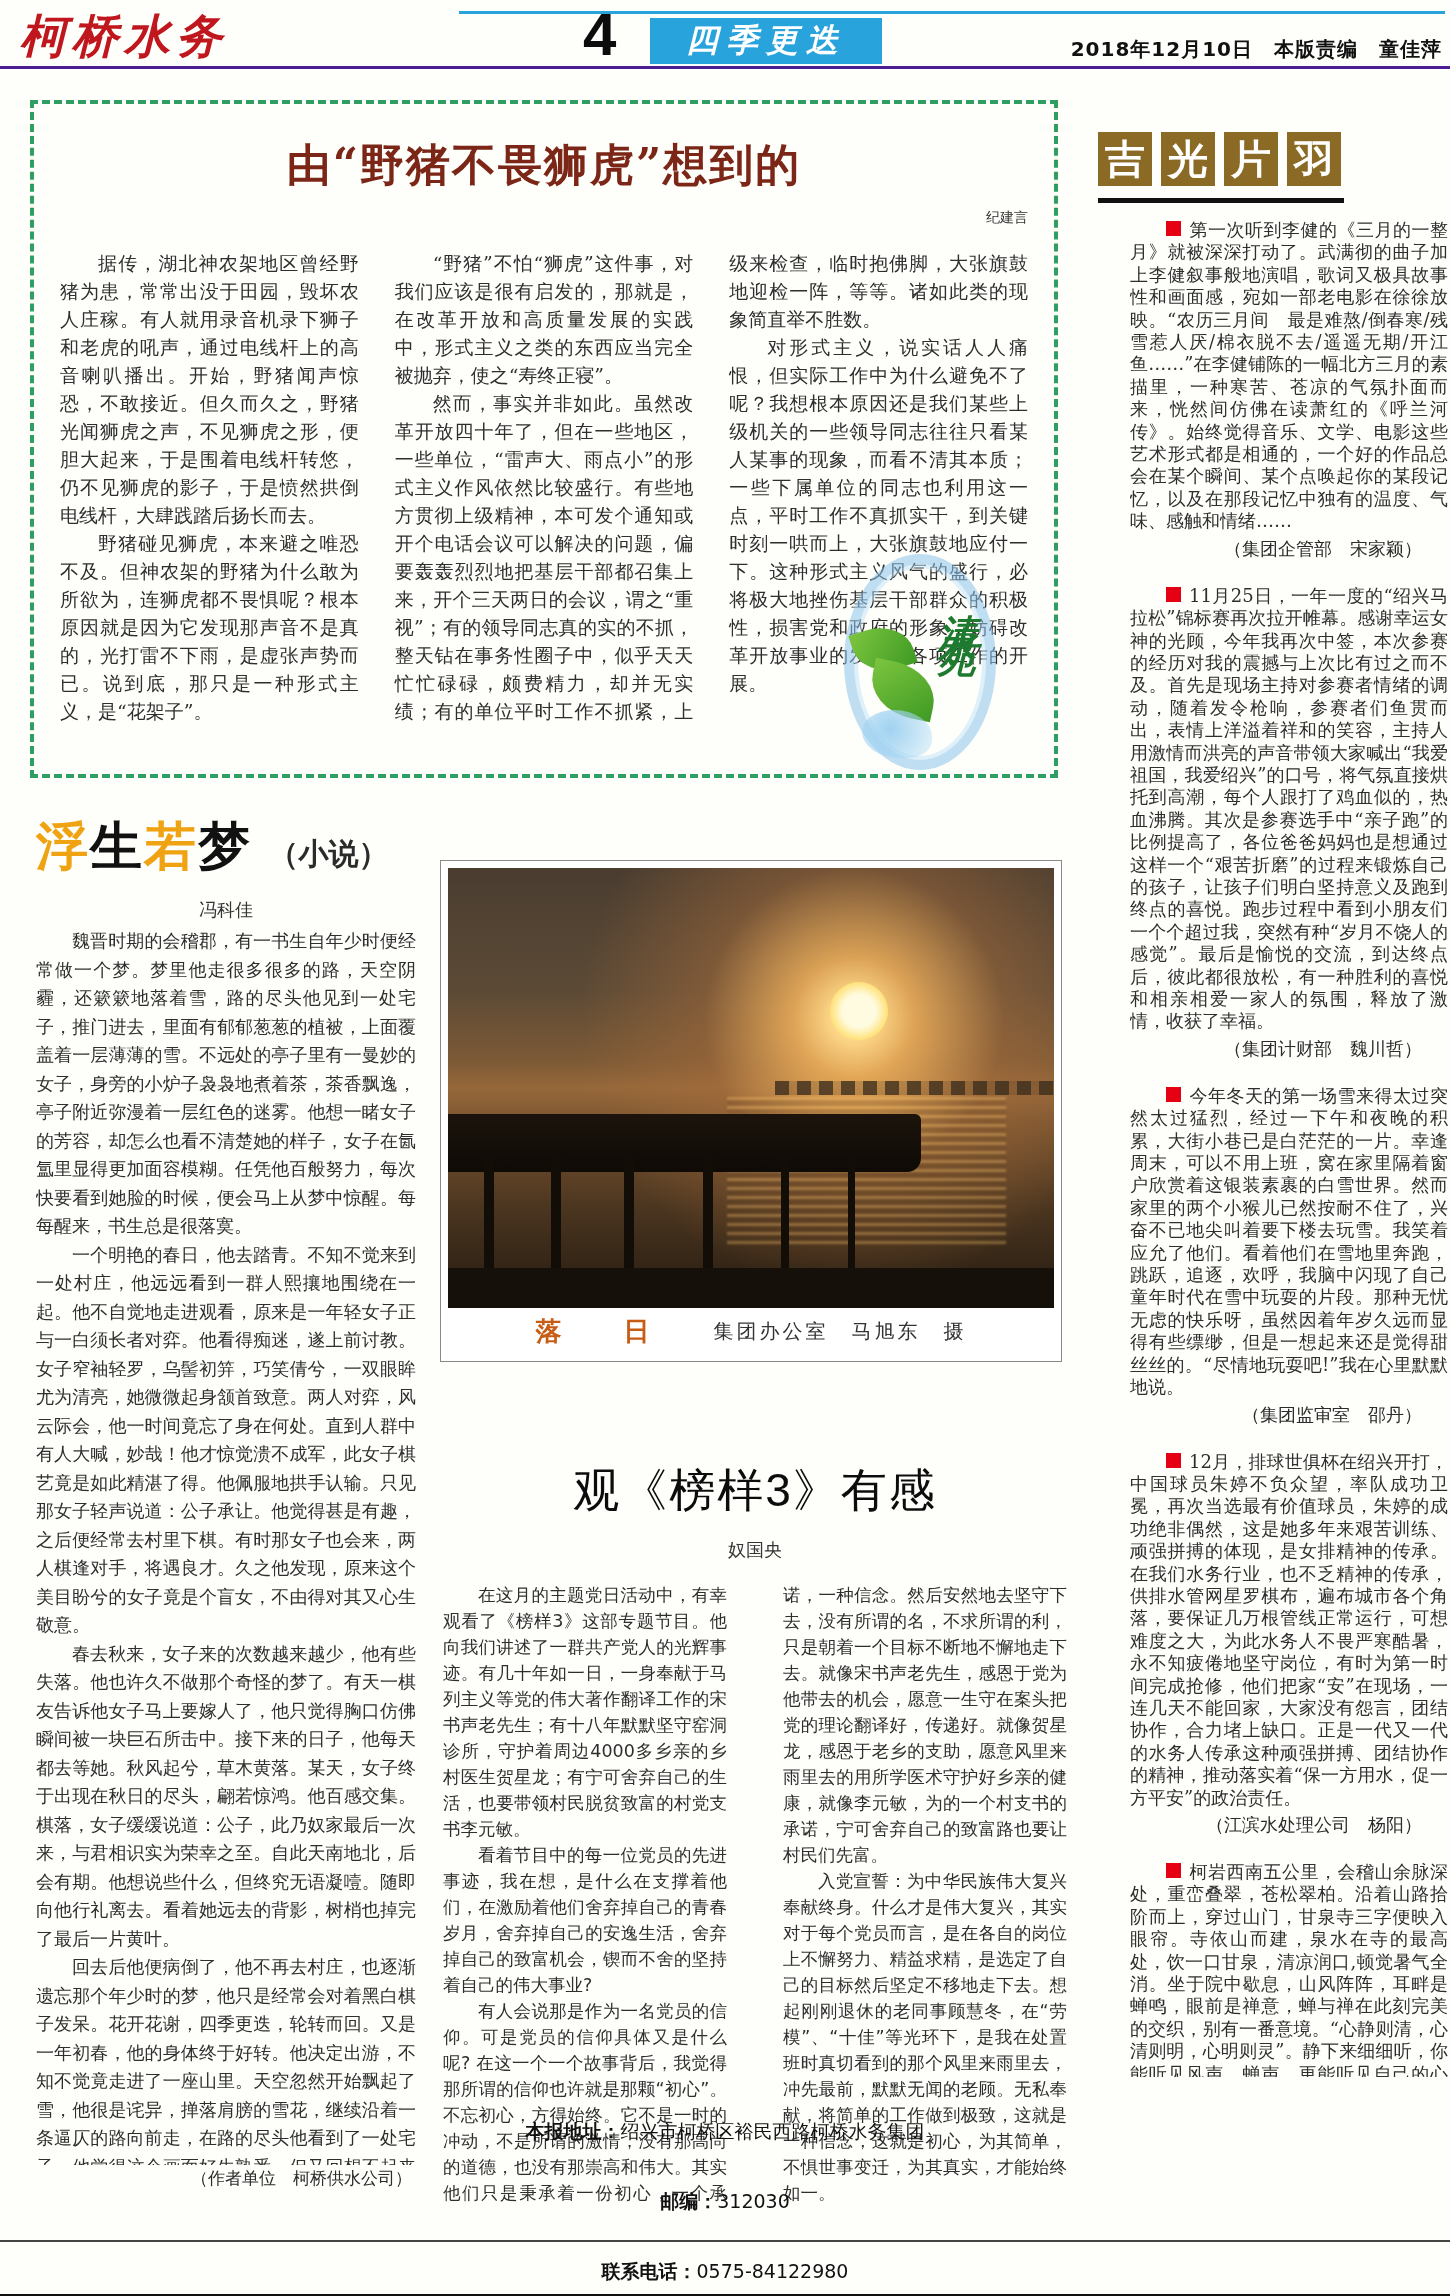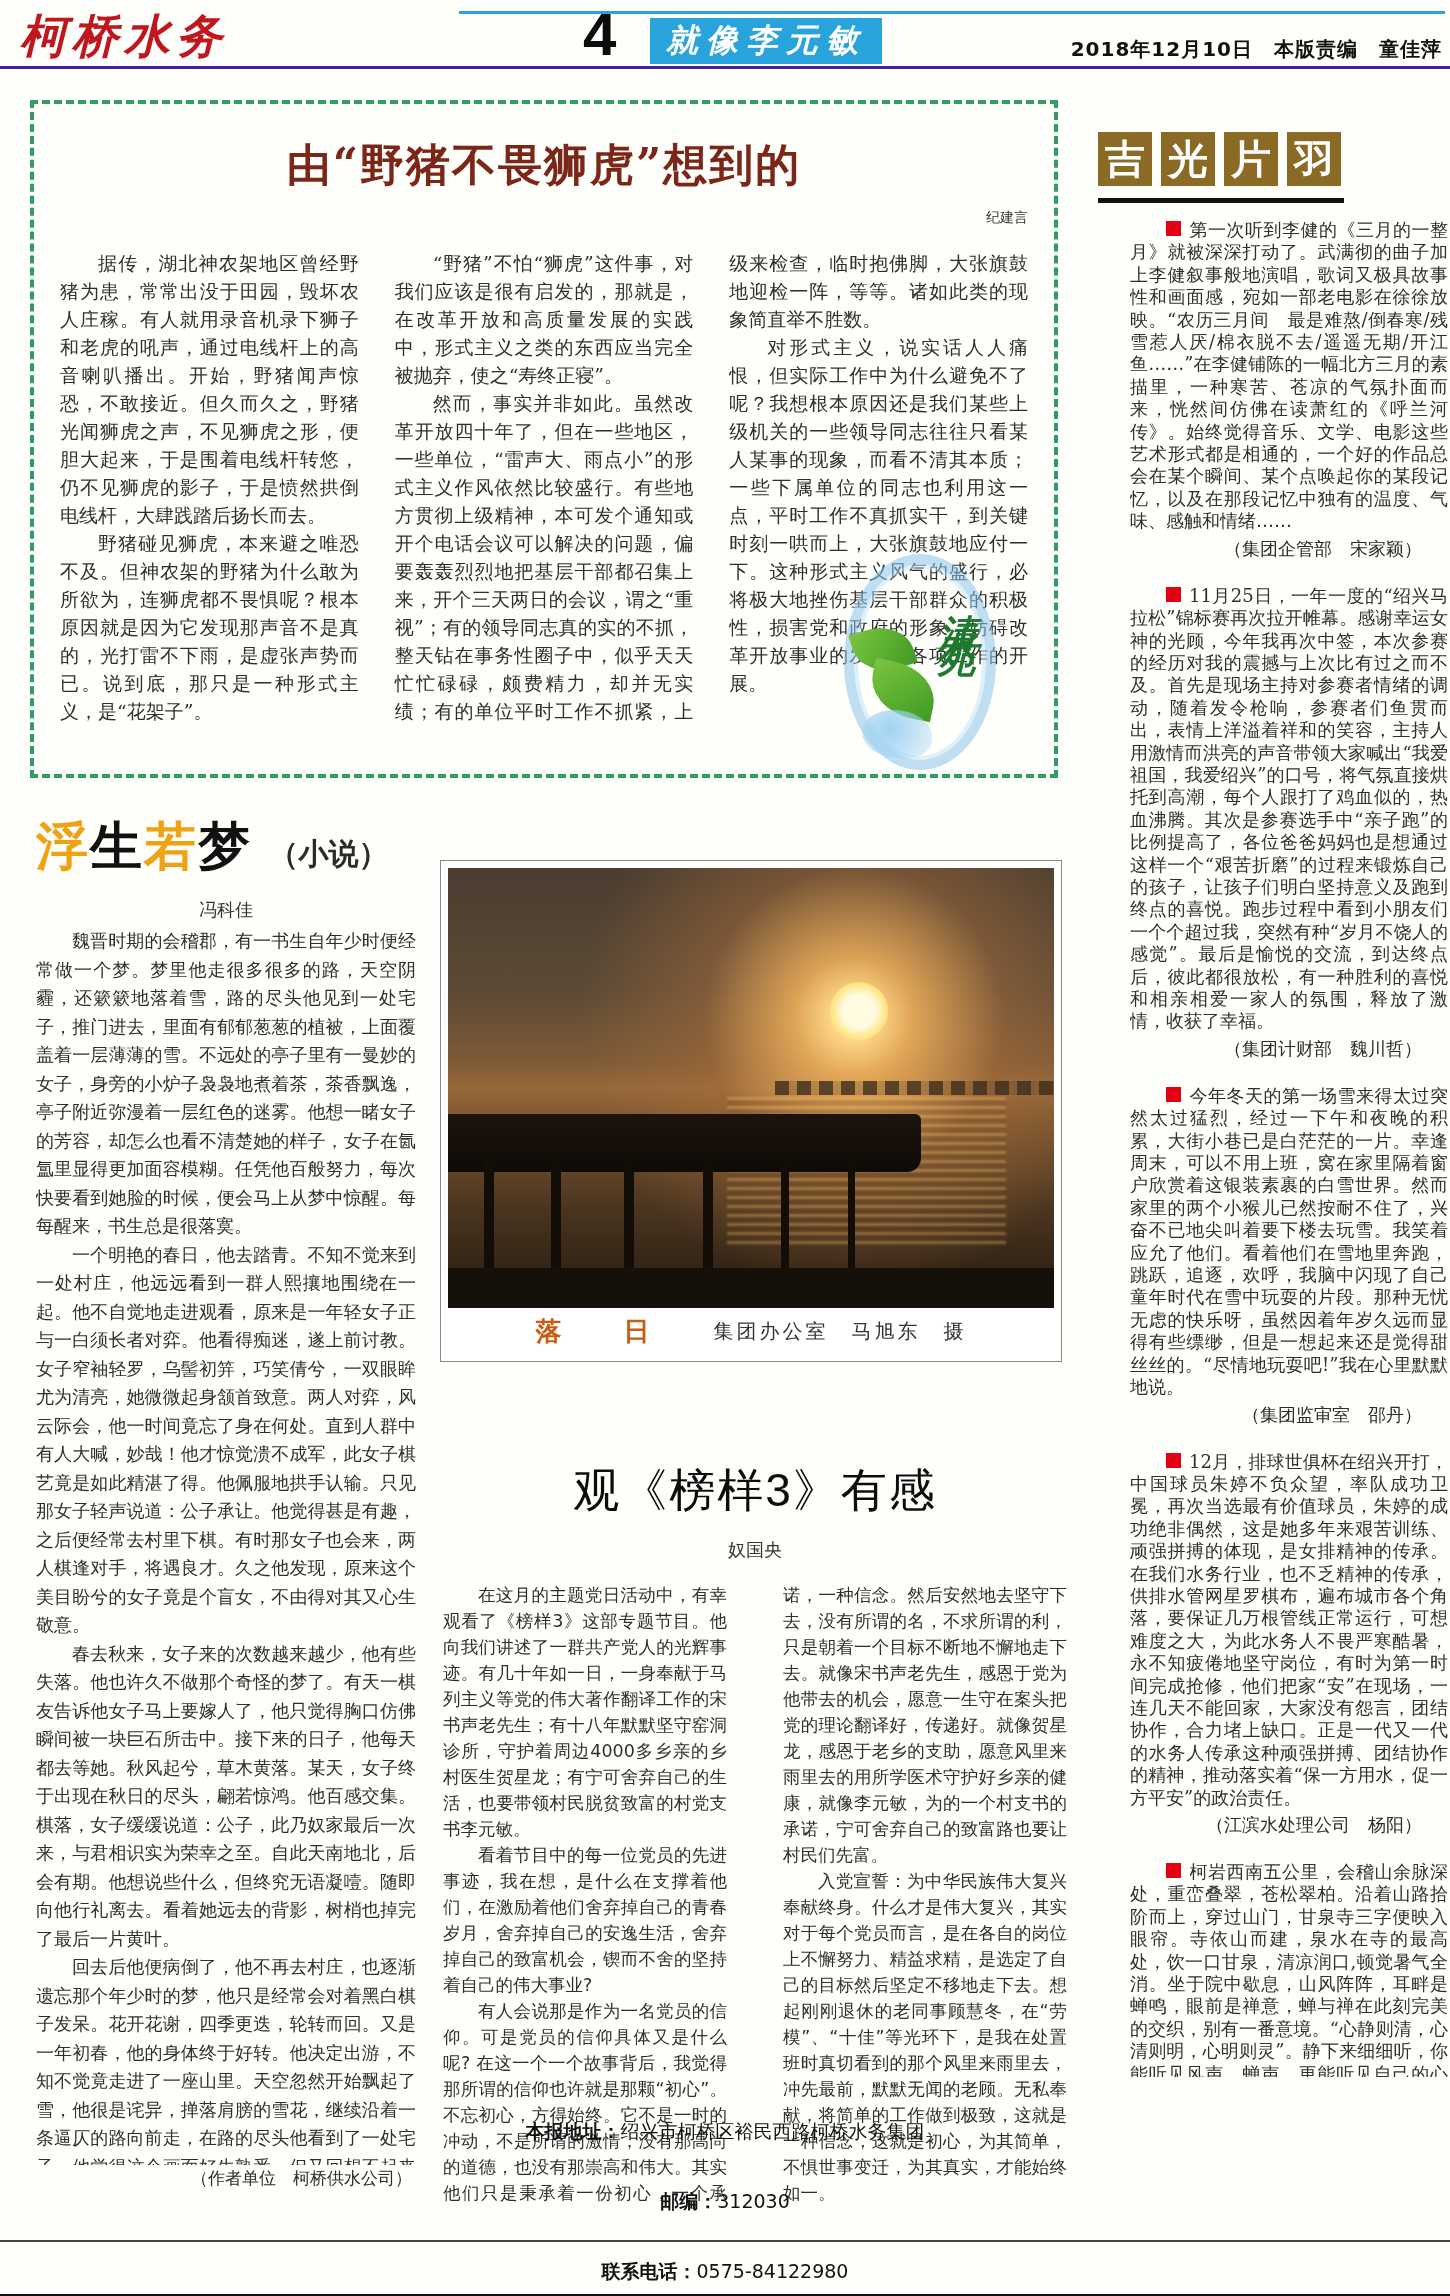--- a/index.html
+++ b/index.html
@@ -109,21 +109,21 @@
 </style>
 </head>
 <body>
 
 <div id="page">
 
   <div id="masthead">
     <div id="logo" class="kai">柯桥水务</div>
     <div id="top-blue-line"></div>
     <div id="page-number">4</div>
-    <div id="section-box">就像李元敏</div>
+    <div id="section-box">四季更迭</div>
     <div id="date-line">2018年12月10日　本版责编　童佳萍</div>
   </div>
 
   <div id="boar-box" class="kai">
     <div id="boar-title">由“野猪不畏狮虎”想到的</div>
     <div id="boar-author">纪建言</div>
     <div id="boar-body">
         <p>据传，湖北神农架地区曾经野猪为患，常常出没于田园，毁坏农人庄稼。有人就用录音机录下狮子和老虎的吼声，通过电线杆上的高音喇叭播出。开始，野猪闻声惊恐，不敢接近。但久而久之，野猪光闻狮虎之声，不见狮虎之形，便胆大起来，于是围着电线杆转悠，仍不见狮虎的影子，于是愤然拱倒电线杆，大肆践踏后扬长而去。</p>
         <p>野猪碰见狮虎，本来避之唯恐不及。但神农架的野猪为什么敢为所欲为，连狮虎都不畏惧呢？根本原因就是因为它发现那声音不是真的，光打雷不下雨，是虚张声势而已。说到底，那只是一种形式主义，是“花架子”。</p>
         <p>“野猪”不怕“狮虎”这件事，对我们应该是很有启发的，那就是，在改革开放和高质量发展的实践中，形式主义之类的东西应当完全被抛弃，使之“寿终正寝”。</p>

